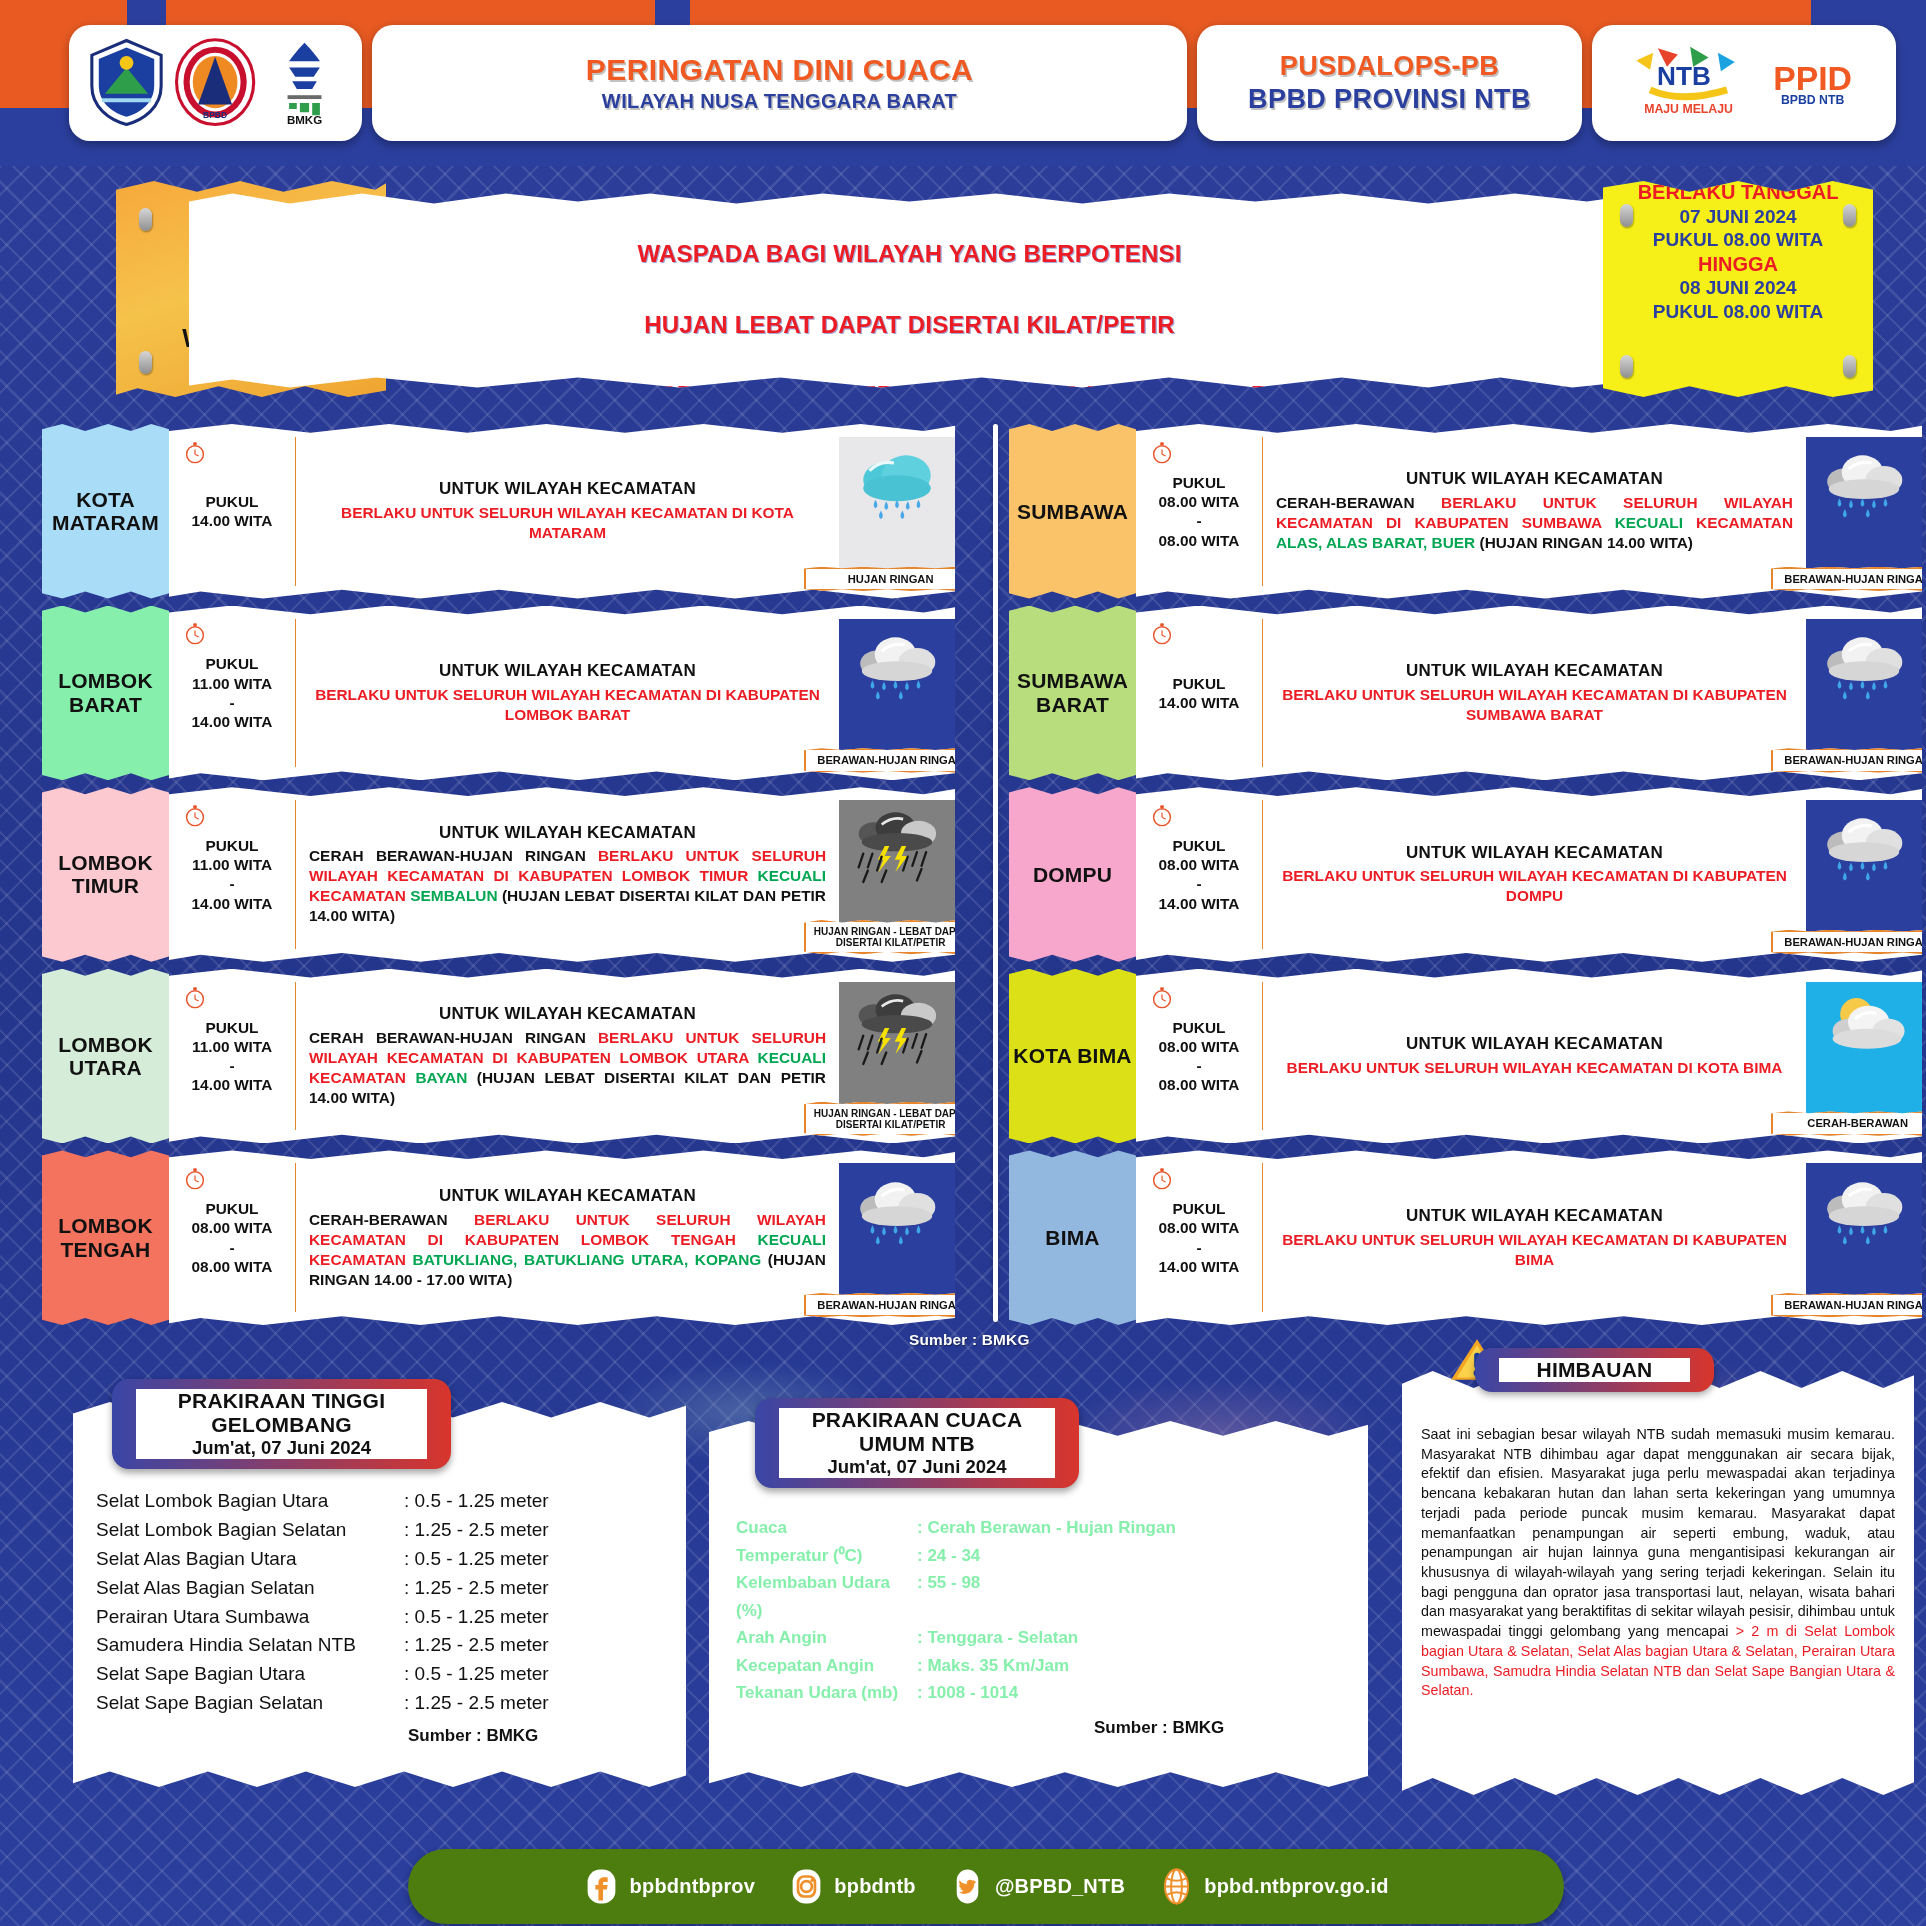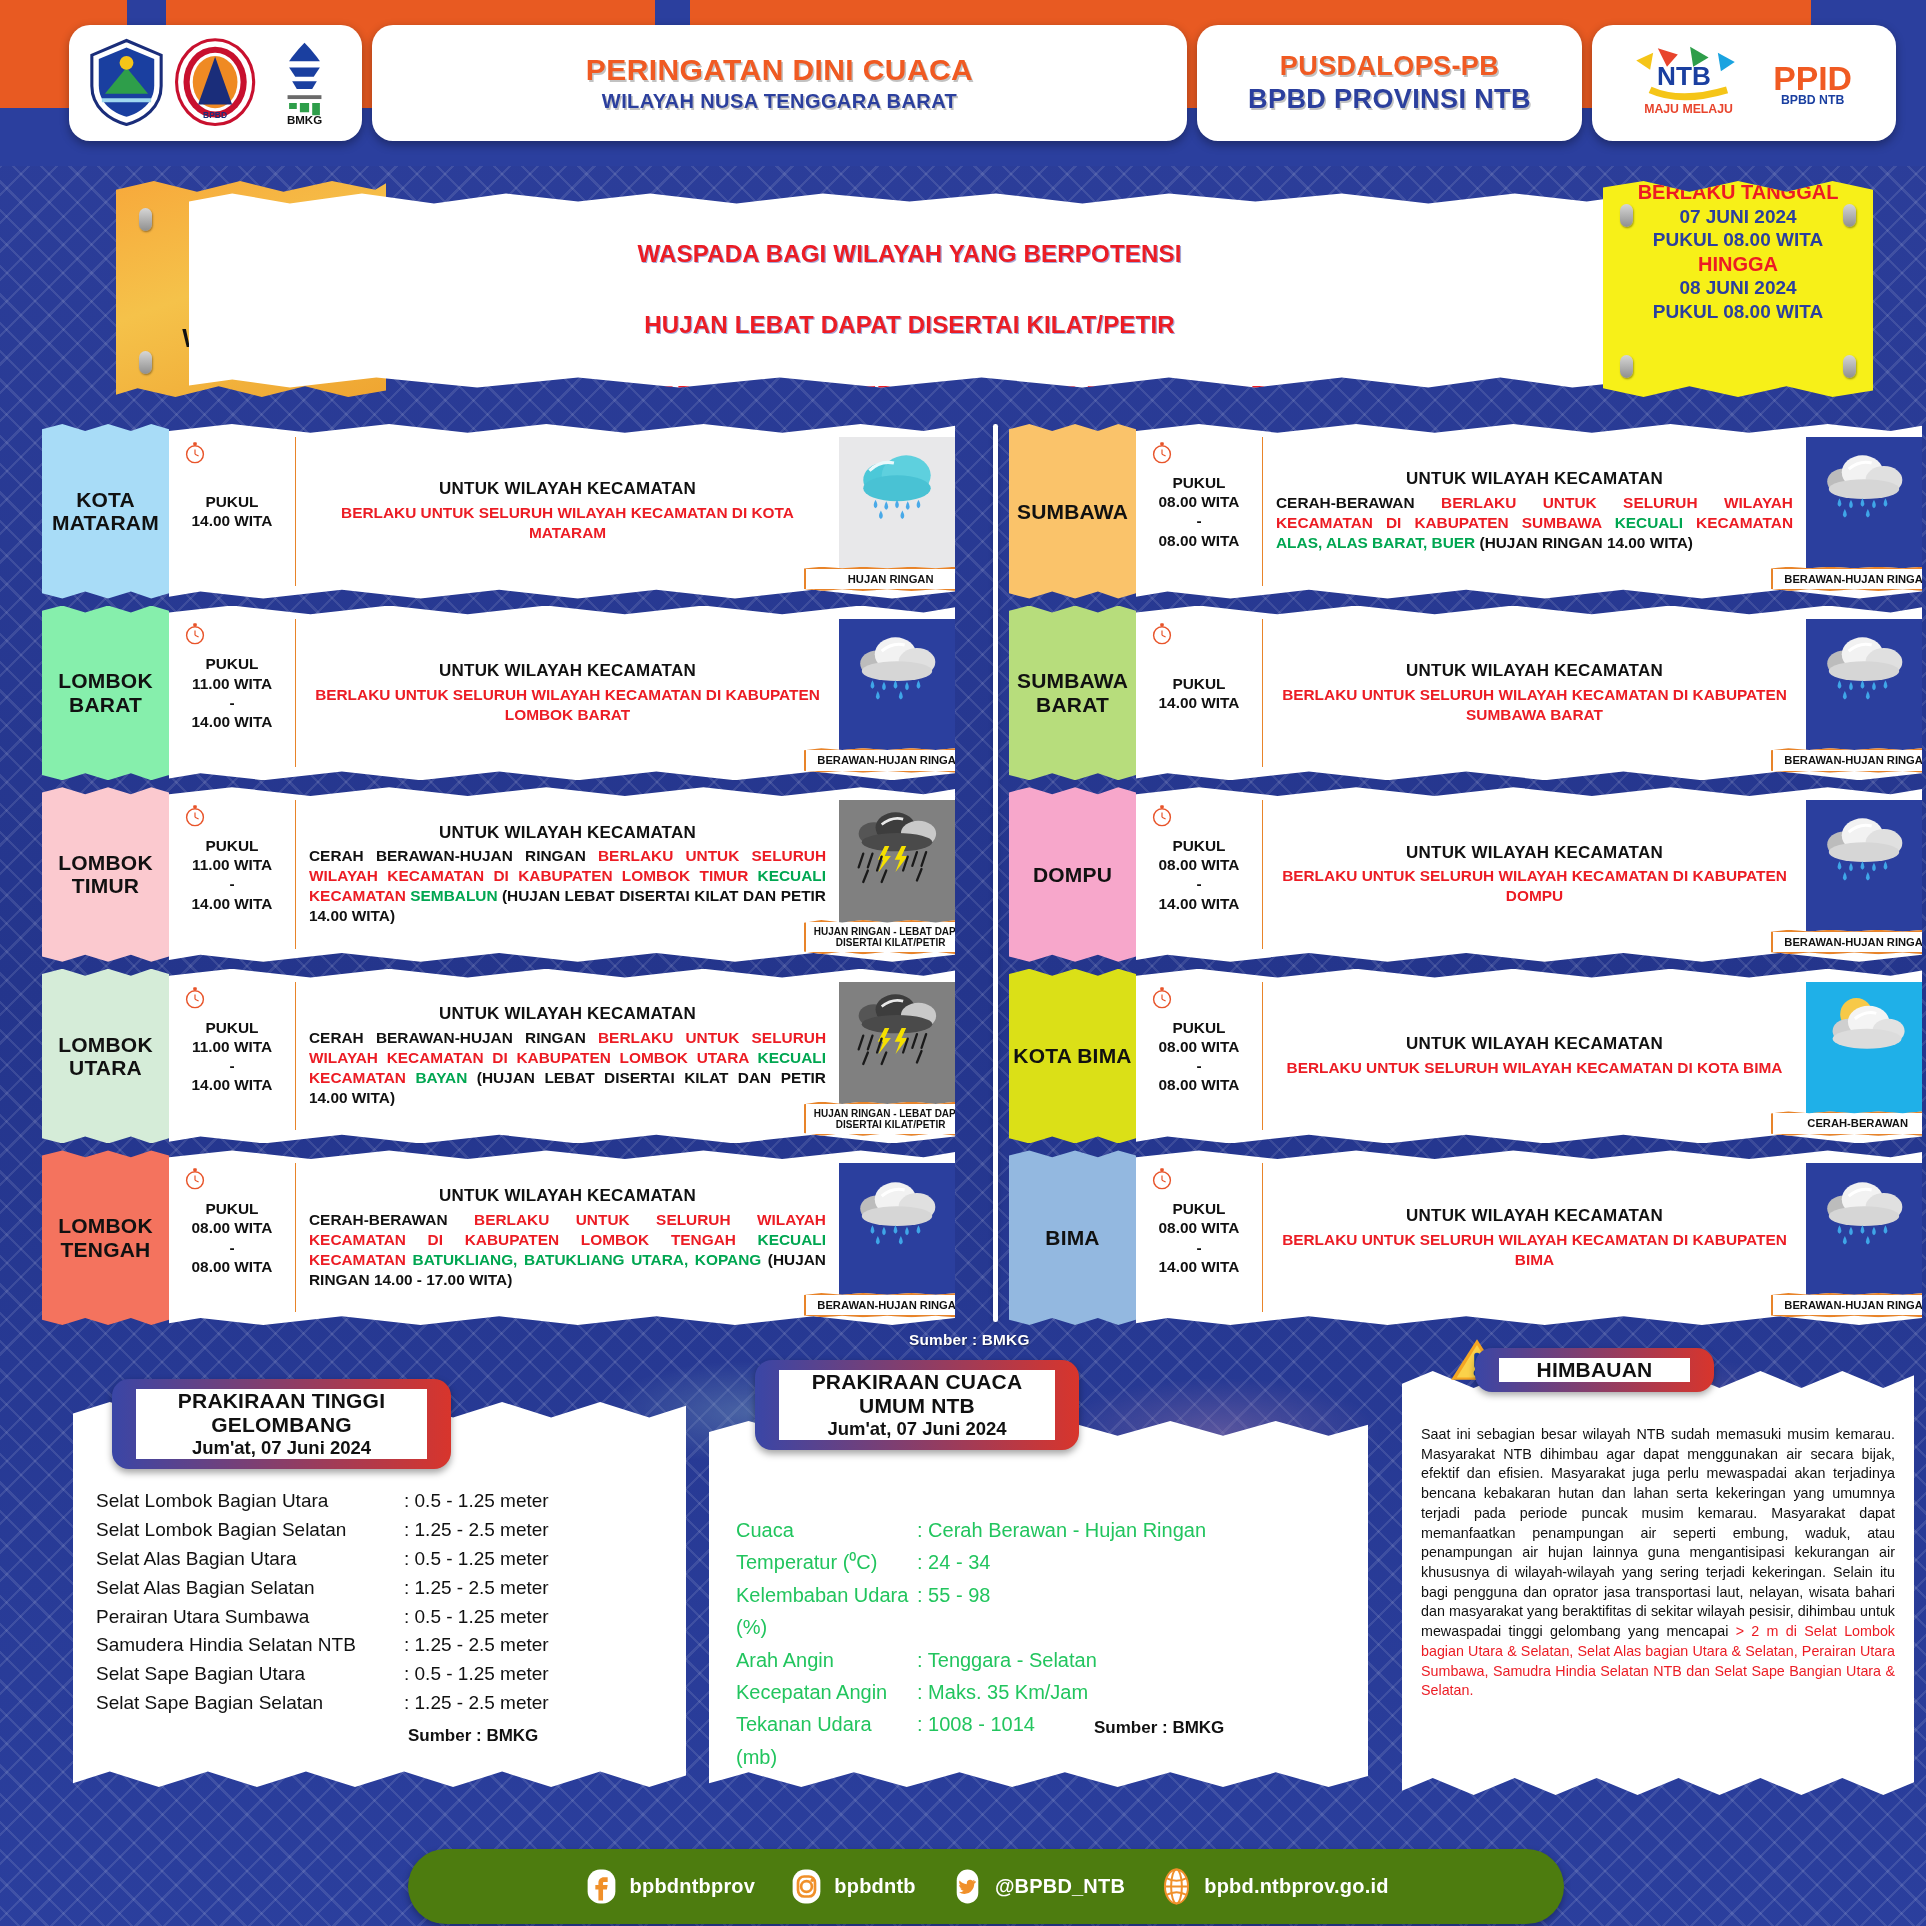--- a/index.html
+++ b/index.html
@@ -197,33 +197,33 @@
 
   .panel-title{
     position:absolute; background:#fff; border-radius:17px;
     border:3.9px solid transparent;
     background-image:linear-gradient(#fff,#fff), linear-gradient(90deg,#3a46a6,#d8352c);
     background-origin:border-box; background-clip:content-box, border-box;
     padding:7px 21px; text-align:center;
     box-shadow:0 3.1px 7px rgba(0,0,0,.35);
   }
   #wave-title{ left:112px;  top:1379px; width:339px; }
-  #gen-title { left:755px; top:1360px; width:324px; }
+  #gen-title { left:755px; top:1398px; width:324px; }
   #adv-title { left:1475px; top:1348px; width:239px; }
   .pt-l1{ font-size:21px; font-weight:bold; color:#111; letter-spacing:0.2px; }
   .pt-l2{ font-size:18.5px; font-weight:bold; color:#111; }
 
   .wave-list{ position:absolute; left:96px; top:1487px; width:570px; }
   .wave-row{ display:flex; font-size:19px; color:#111; line-height:1.52; }
   .wave-row .nm{ flex:0 0 308px; }
   .wave-row .vl{ flex:1 1 auto; }
   .src-wave{ position:absolute; left:408px; top:1726px; font-size:17px; font-weight:bold; color:#111; }
 
   .gen-list{ position:absolute; left:736px; top:1514px; width:616px; }
-  .gen-row{ display:flex; font-size:20px; color:#22c55e; line-height:1.62; }
+  .gen-row{ display:flex; font-size:17px; color:#86efac; line-height:1.62;font-weight:bold; }
   .gen-row .nm{ flex:0 0 181px; }
   .gen-row .vl{ flex:1 1 auto; }
   .src-gen{ position:absolute; left:1094px; top:1718px; font-size:17px; font-weight:bold; color:#111; }
 
   .adv-ic{ position:absolute; left:1448px; top:1337px; width:58px; height:45px; }
   .adv-ic svg{ width:100%; height:100%; display:block; }
   .adv-text{
     position:absolute; left:1421px; top:1425px; width:474px;
     font-size:14.3px; line-height:1.38; color:#111; text-align:justify;
   }

